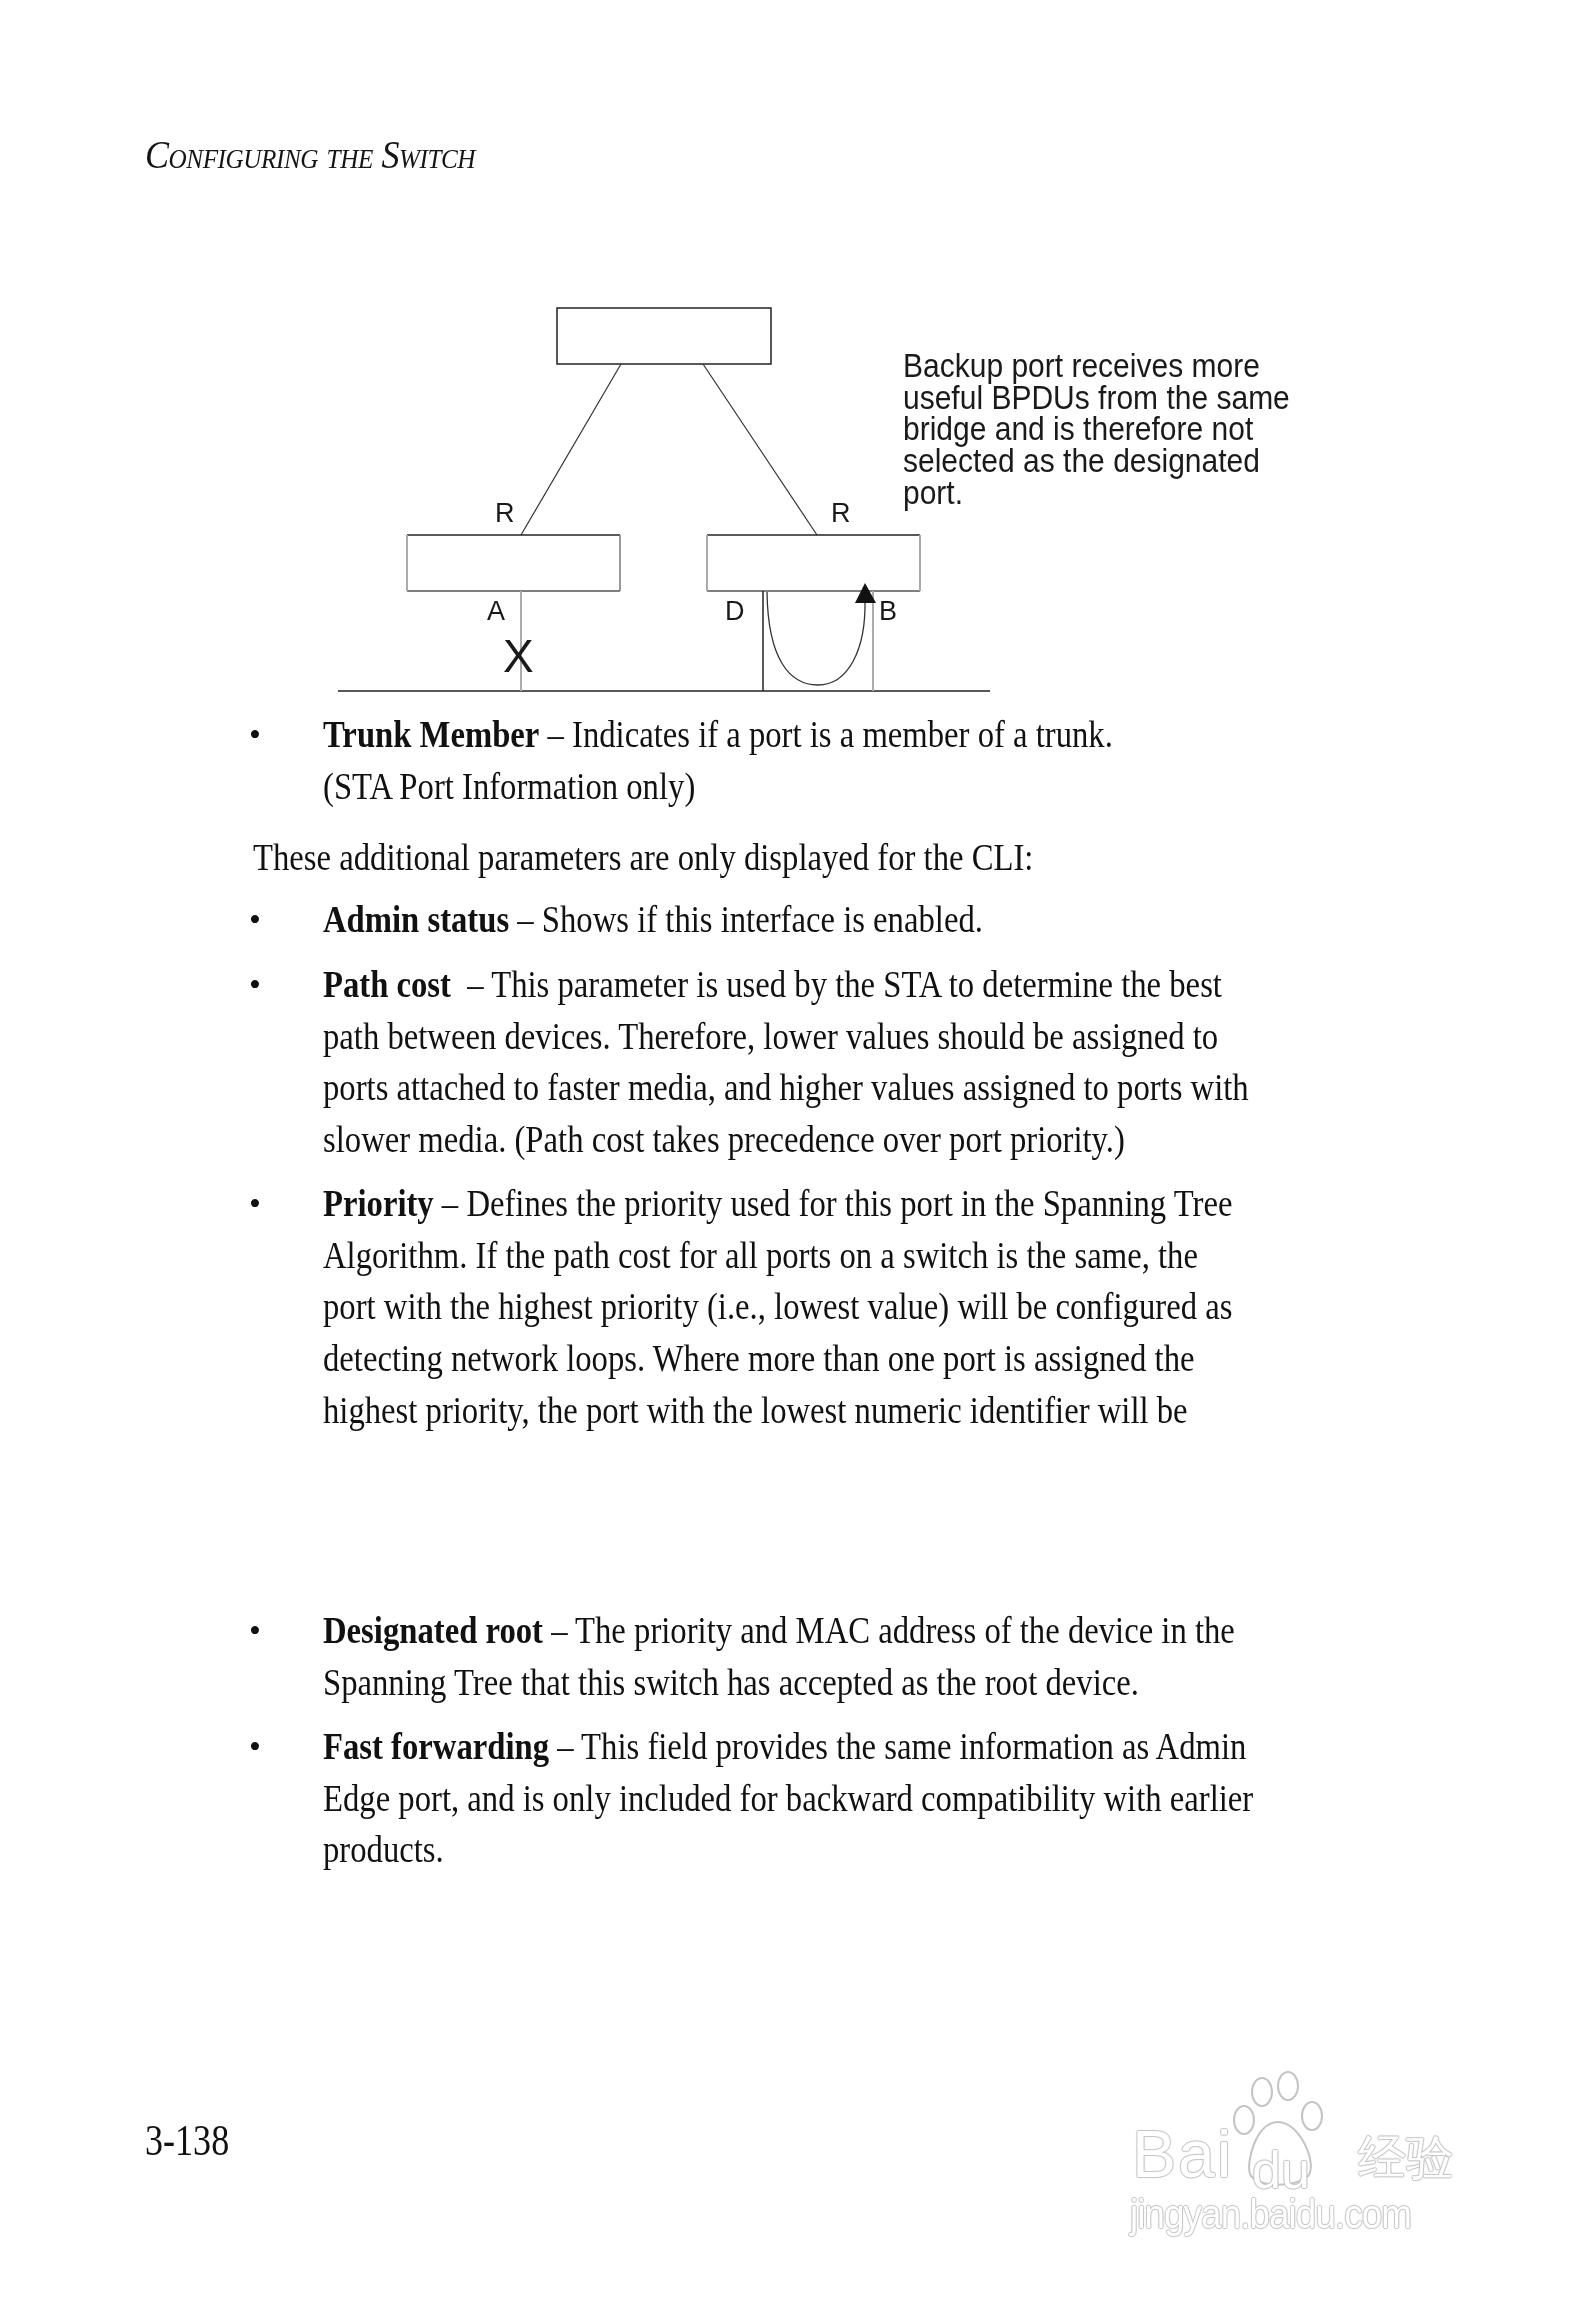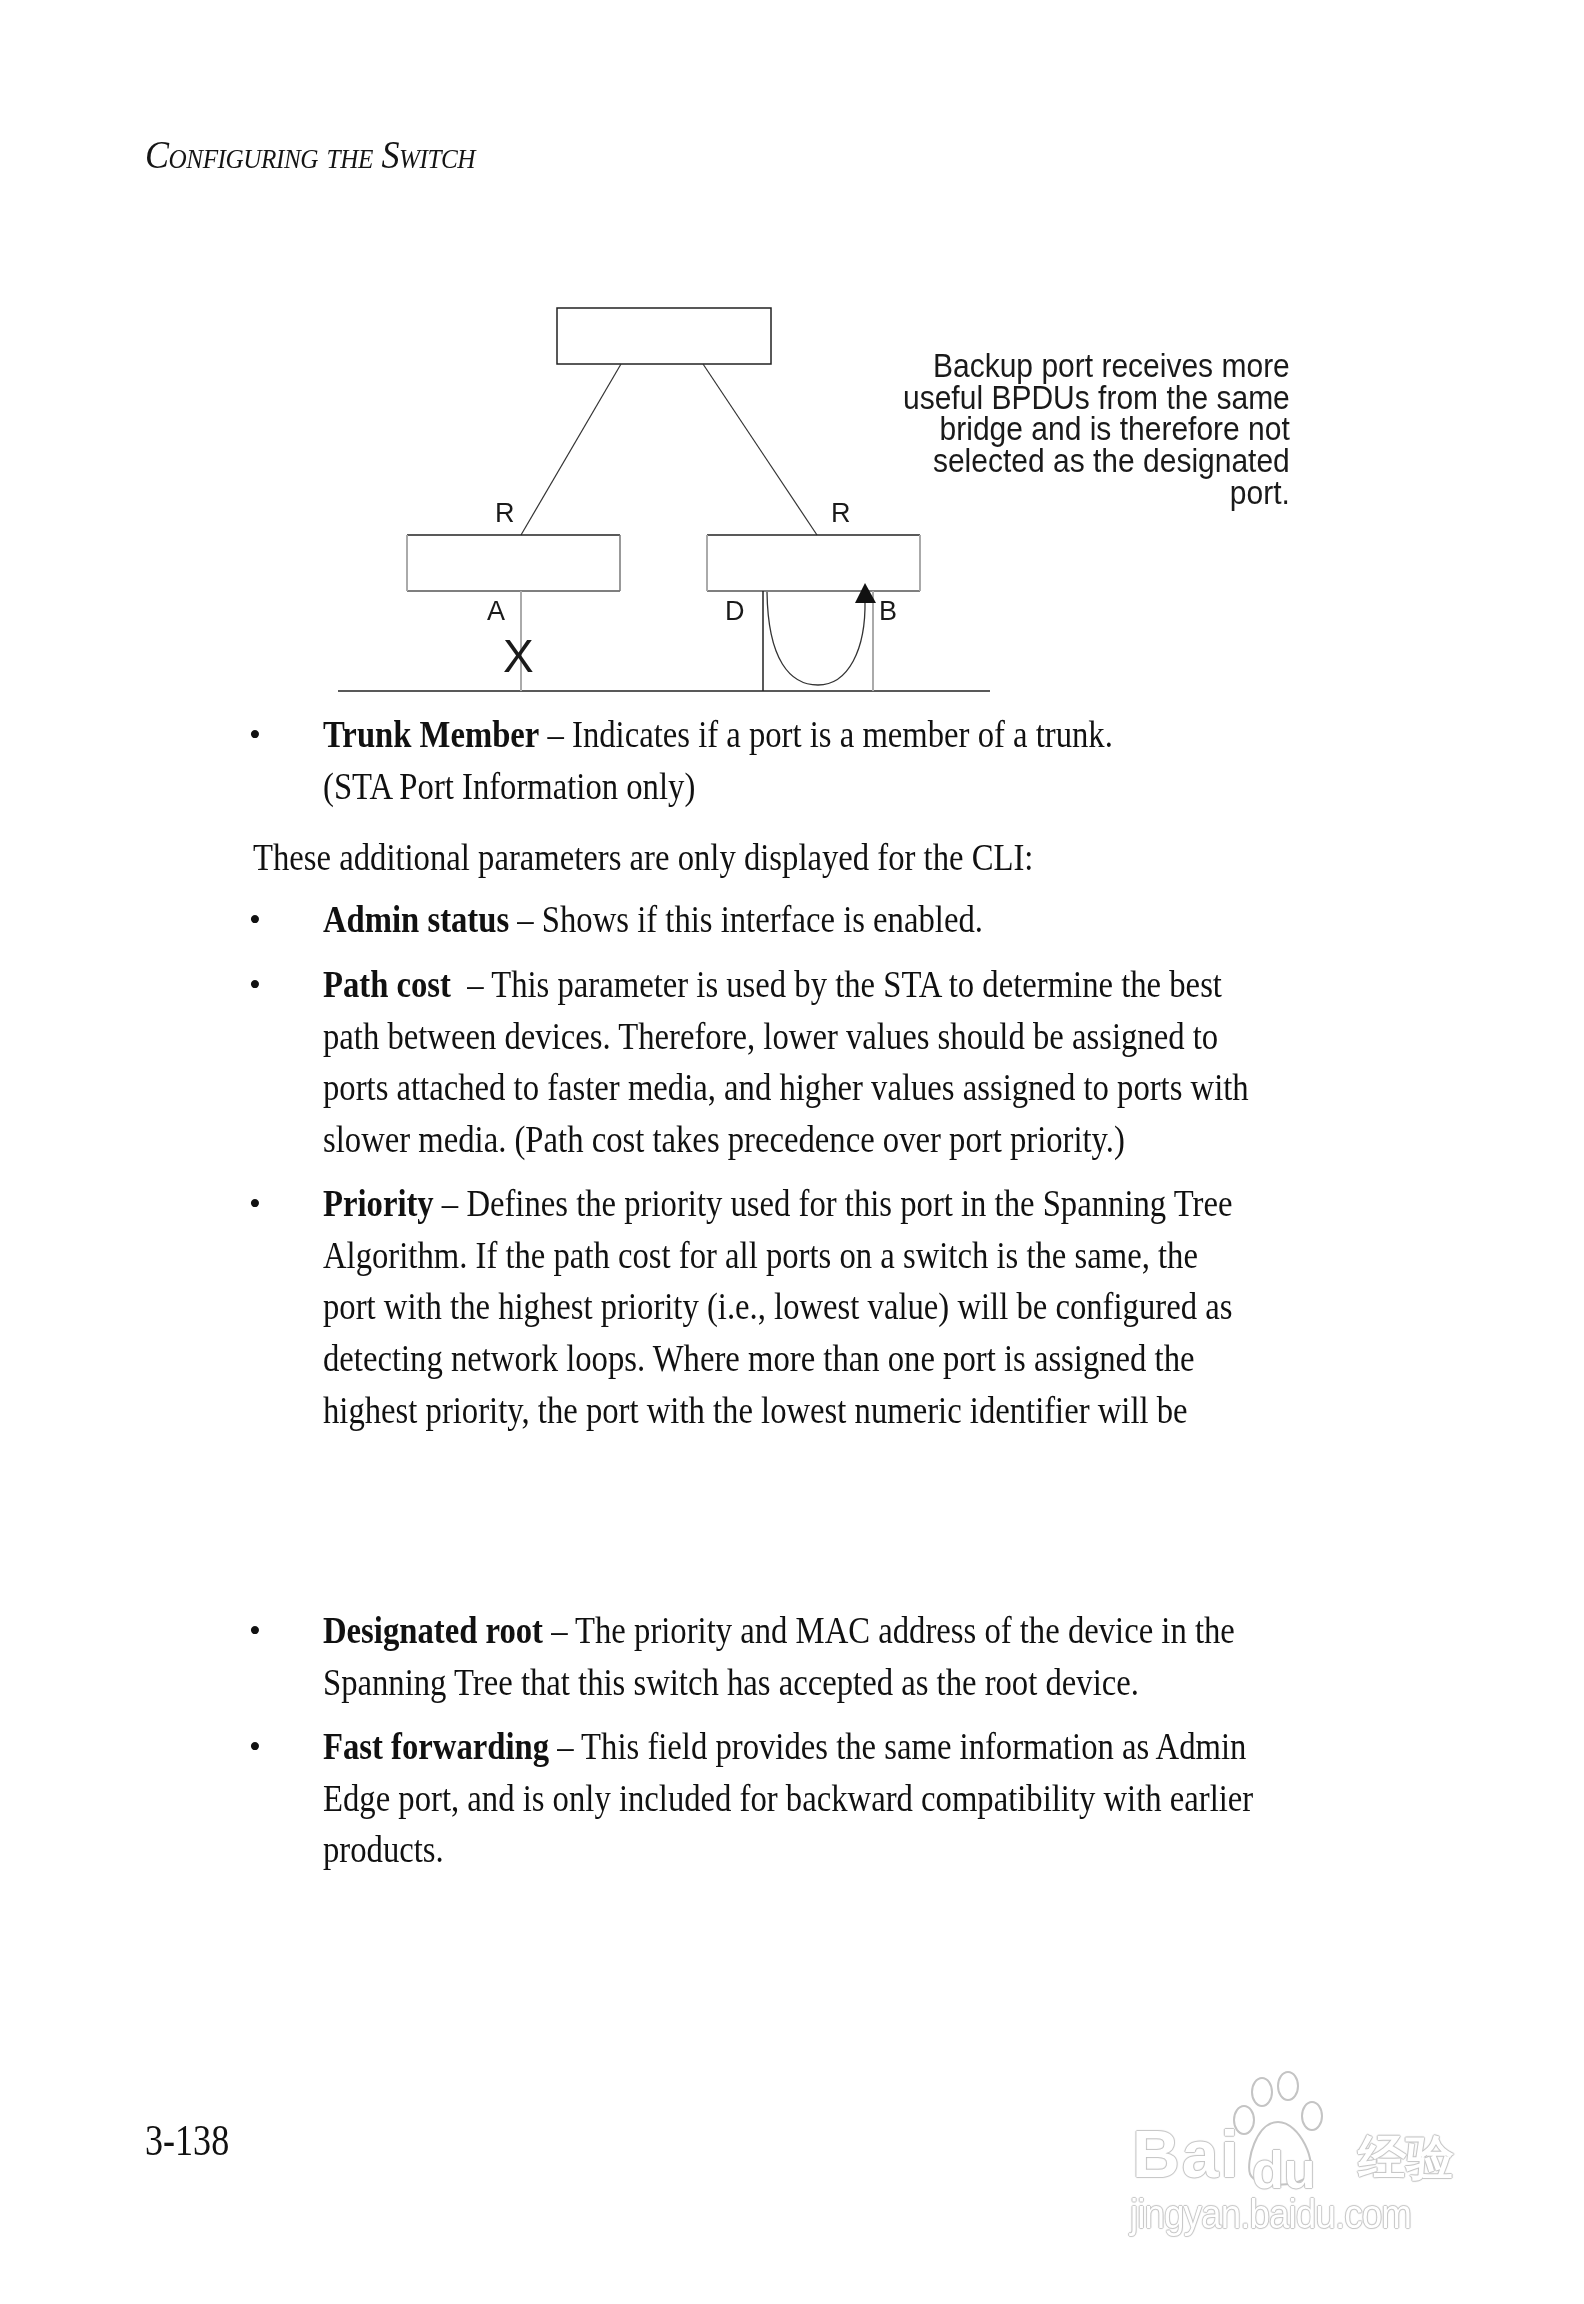--- a/index.html
+++ b/index.html
@@ -11,41 +11,41 @@
     position:absolute; left:145px; top:135px; font-size:40px; line-height:40px;
     font-style:italic; font-variant:small-caps; white-space:nowrap;
     transform:scaleX(0.9); transform-origin:left top; letter-spacing:-0.5px; color:#151515;
   }
 
   #diagram { position:absolute; left:0; top:0; width:1584px; height:720px; }
   #diagram text { font-family:"Liberation Sans","DejaVu Sans",sans-serif; fill:#1a1a1a; }
 
   .note {
     position:absolute; left:903px; top:352px; font-size:30px; line-height:31.7px;
-    color:#1a1a1a; white-space:nowrap;text-align:right;
+    color:#1a1a1a; white-space:nowrap;
   }
   .note div { transform:scaleY(1.12); transform-origin:left bottom; }
 
   .block { position:absolute; left:0; width:1584px; font-size:38px; line-height:51.7px; }
   .line { position:relative; height:51.7px; white-space:nowrap; }
   .line .txt { position:absolute; left:323px; top:0; transform:scaleX(0.86); transform-origin:left top; }
   .bullet { position:absolute; left:249px; top:0; font-size:34px; }
   .term { font-weight:bold; }
   .para .txt { left:253px; }
 
   #page-number {
     position:absolute; left:145px; top:2119px; font-size:44px; line-height:44px;
     transform:scaleX(0.82); transform-origin:left top; white-space:nowrap;
   }
 
   #watermark { position:absolute; left:1126px; top:2066px; width:360px; height:175px; }
   .wm-text {
     position:absolute; color:#ffffff; white-space:nowrap;
     text-shadow: 0 0 1px #b9b9b9, 0 0 1px #b9b9b9, 1px 0 1px #c8c8c8, -1px 0 1px #c8c8c8, 0 1px 1px #c8c8c8, 0 -1px 1px #c8c8c8;
-    font-family:"Liberation Sans","DejaVu Sans",sans-serif; font-weight:bold;
+    font-family:"Liberation Sans","DejaVu Sans",sans-serif; font-weight:normal;
   }
   #wm-bai { left:6px; top:50px; font-size:66px; letter-spacing:2px; }
   #wm-du { left:126px; top:74px; font-size:52px; }
   #wm-jy { left:232px; top:60px; font-size:48px; }
   #wm-url { left:4px; top:126px; font-size:40px; font-weight:normal; letter-spacing:-1px; transform:scaleX(0.92); transform-origin:left top; }
   #wm-paw { position:absolute; left:100px; top:0; }
 </style>
 </head>
 <body>
 

